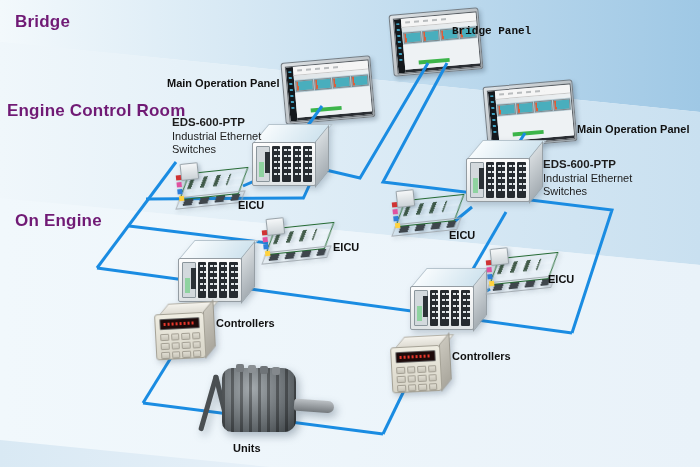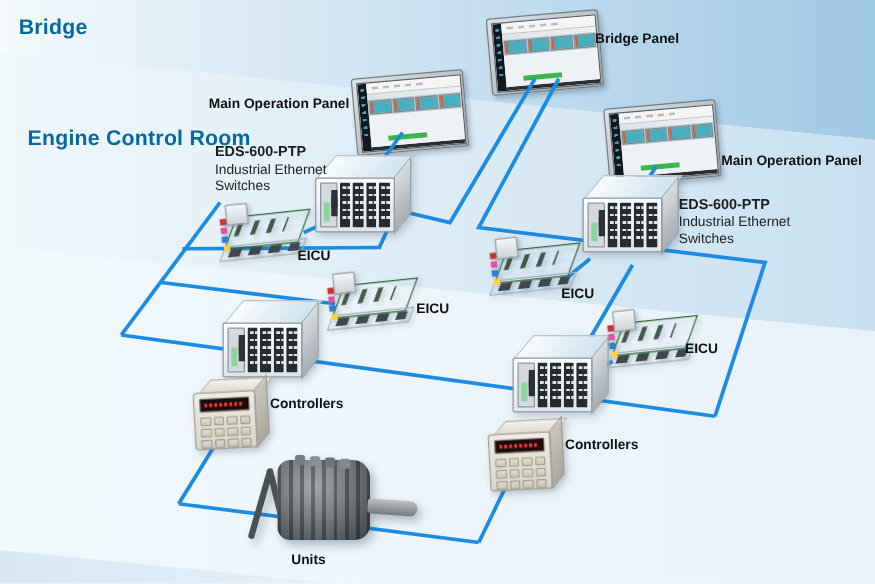--- a/index.html
+++ b/index.html
@@ -3,21 +3,21 @@
 <meta charset="utf-8">
 <style>
   html,body{margin:0;padding:0;}
   .canvas{position:relative;width:700px;height:467px;overflow:hidden;
           font-family:"Liberation Sans",sans-serif;background:#eef5fa;}
 
   
   .bg{position:absolute;left:0;top:0;z-index:0;}
 
   
-  .sec{position:absolute;z-index:5;font-weight:bold;font-size:17px;color:#0369a1;letter-spacing:.2px;}
+  .sec{position:absolute;z-index:5;font-weight:bold;font-size:17px;color:#701a75;letter-spacing:.2px;}
   .sec div{line-height:1.15;}
 
   
   .lbl{position:absolute;z-index:40;font-size:11px;font-weight:bold;color:#101010;white-space:nowrap;}
   .sublbl{position:absolute;z-index:40;font-size:11px;color:#1c1c1c;white-space:nowrap;line-height:1.15;}
   .sublbl .t{font-weight:bold;font-size:11.5px;margin-bottom:1px;}
 
   
   .lines{position:absolute;left:0;top:0;z-index:20;pointer-events:none;}
   .lines polyline{fill:none;stroke:#1a8ce2;stroke-width:3;stroke-linejoin:miter;stroke-linecap:butt;}
@@ -135,24 +135,25 @@
     </defs>
     <polygon points="0,0 700,0 700,112 0,42" fill="url(#g1)"></polygon>
     <polygon points="0,42 700,112 700,265 0,198" fill="url(#g2)"></polygon>
     <polygon points="0,198 700,265 700,467 270,467 0,440" fill="url(#g3)"></polygon>
     <polygon points="0,440 270,467 0,467" fill="url(#g4)"></polygon>
   </svg>
 
   <div class="sec" style="left:15px;top:12px;">
     <div>Bridge</div>
   </div>
-  <div class="sec" style="left:22px;top:101px;text-align:right;">
+  <div class="sec" style="left:7px;top:101px;text-align:right;">
     <div>Engine Control Room</div>
   </div>
   <div class="sec" style="left:15px;top:211px;">
+    <div>On Engine</div>
   </div>
 
   <div class="monitor" style="left:391px;top:11px;">
     <div class="mon-screen">
       <div class="mon-menu"></div>
       <div class="mon-main">
         <div class="m-bar1"></div>
           <div class="m-bar2"></div>
         <div class="m-tiles">
             <i></i>
@@ -347,21 +348,21 @@
     </div>
   </div>
 
   <div class="engine">
     <div class="eng-frame"></div>
     <div class="eng-body"></div>
     <div class="eng-top"></div>
     <div class="eng-shaft"></div>
   </div>
 
-  <div class="lbl" style="left:476px;top:25px;">Bridge Panel</div>
+  <div class="lbl" style="left:452px;top:25px;font-family:Liberation Mono, monospace;">Bridge Panel</div>
   <div class="lbl" style="left:167px;top:77px;">Main Operation Panel</div>
   <div class="lbl" style="left:577px;top:123px;">Main Operation Panel</div>
 
   <div class="sublbl" style="left:172px;top:116px;">
     <div class="t">EDS-600-PTP</div>
     <div>Industrial Ethernet</div>
     <div>Switches</div>
   </div>
   <div class="sublbl" style="left:543px;top:158px;">
     <div class="t">EDS-600-PTP</div>

